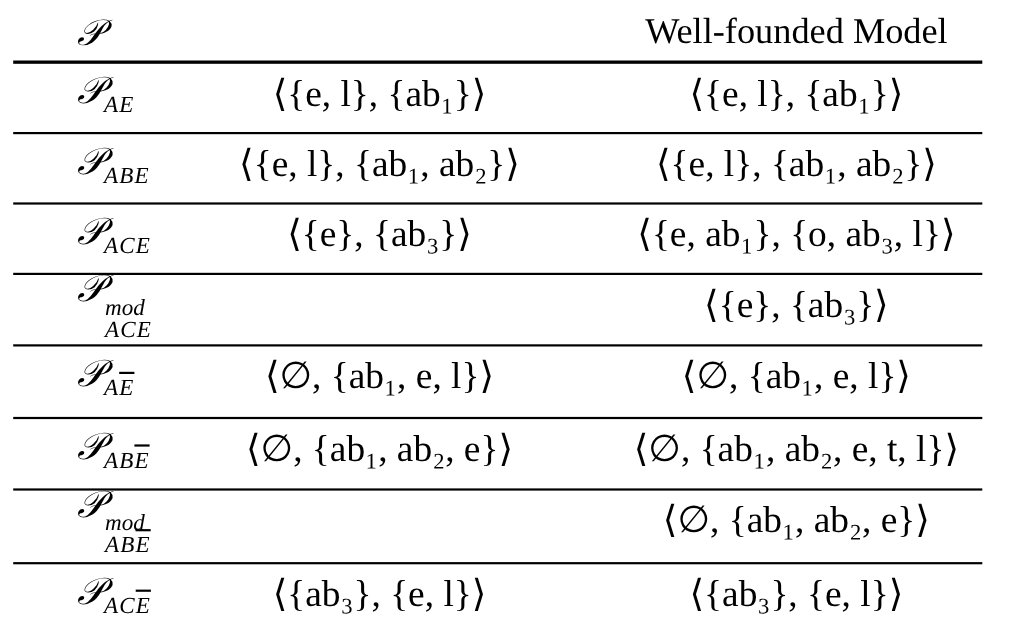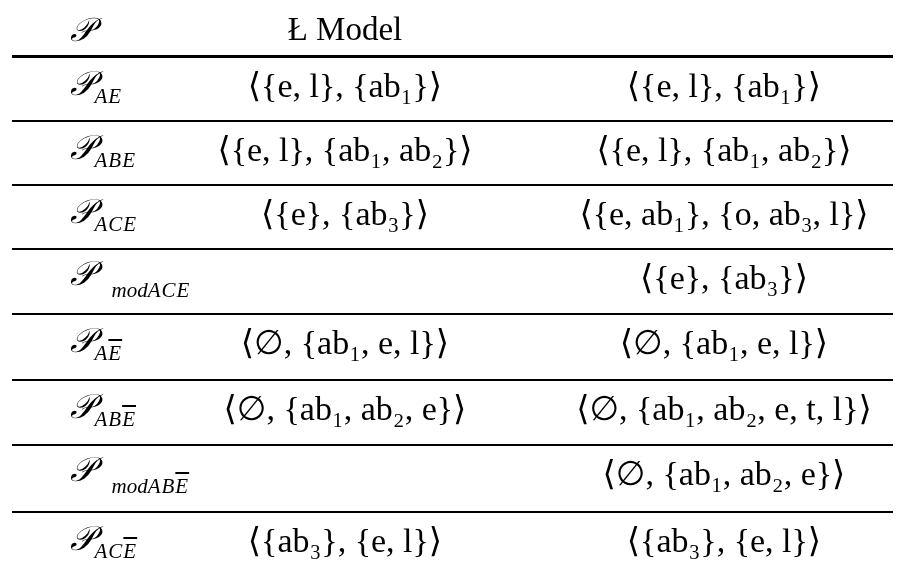--- a/index.html
+++ b/index.html
@@ -59,41 +59,41 @@
     font-size: 34px;
   }
   .sub {
     font-size: 21px;
     font-style: italic;
     vertical-align: -8px;
     letter-spacing: 1px;
   }
   .subsup {
     display: inline-flex;
-    flex-direction: row;
+    flex-direction: column;
     vertical-align: -12px;
     font-style: italic;
     line-height: 0.95;
-    margin-left: 17px;
+    margin-left: 1px;
   }
   .subsup .sup { font-size: 21px; }
   .subsup .low { font-size: 21px; letter-spacing: 1px; }
   .ovl {
     text-decoration: overline;
   }
   .upright { font-style: normal; }
 </style>
 </head>
 <body>
 
 <div class="table">
 
   <div class="row header" style="height:56px;">
     <span class="cell c1 cal" style="left:58px;">𝒫</span>
-    <span class="cell c2 upright">Ł Model</span>
+    <span class="cell c3 upright">Well-founded Model</span>
   </div>
   <div class="rule thick" style="top:55px;"></div>
 
   <div class="row" style="position:absolute; top:58px; width:881px;">
     <span class="cell c1">
       <span class="cal">𝒫</span><span class="sub">AE</span>
     </span>
     <span class="cell c2 math">⟨{e, l}, {ab₁}⟩</span>
     <span class="cell c3 math">⟨{e, l}, {ab₁}⟩</span>
   </div>

